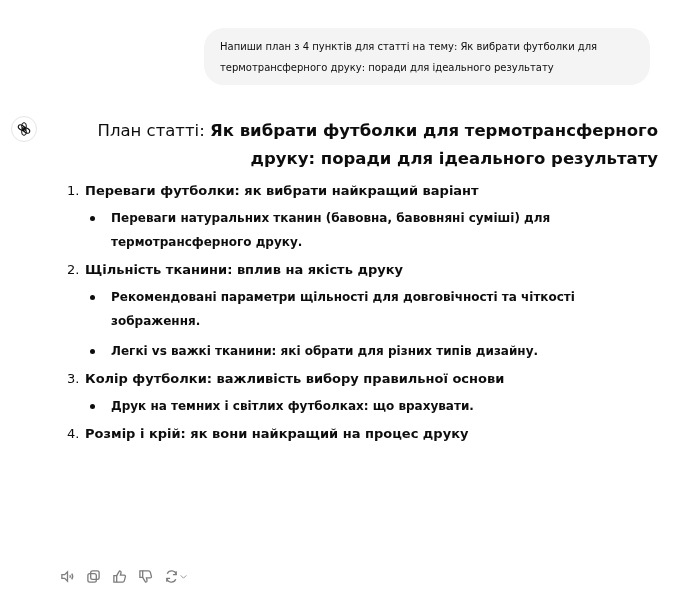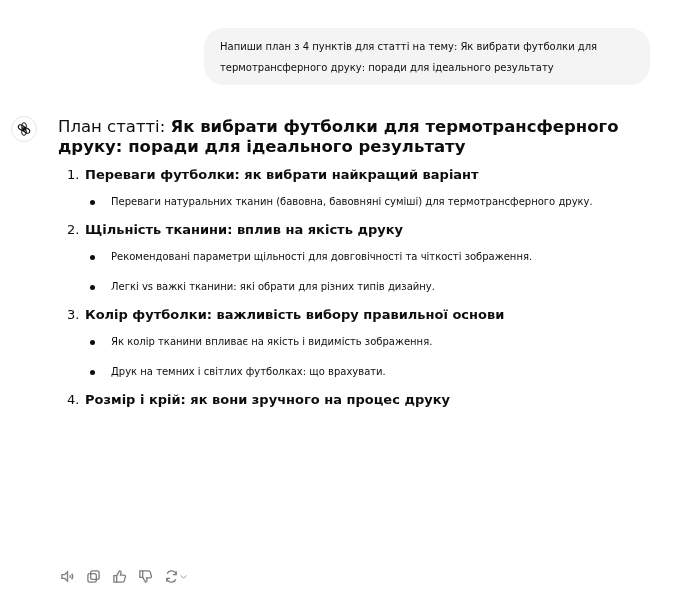--- a/index.html
+++ b/index.html
@@ -24,37 +24,38 @@
       position:absolute; left:11px; top:116px;
       width:26px; height:26px; border-radius:50%;
       border:1px solid #e5e5e5; box-sizing:border-box;
       display:flex; align-items:center; justify-content:center;
       background:#fff;
     }
     .answer {
       position:absolute; left:58px; top:117px; width:600px;
     }
     .title {
-      font-size:16.5px; line-height:20px; margin:0;
+      font-size:16.5px; line-height:28px; margin:0;text-align:right;
     }
     .title b { font-weight:bold; }
     ol.plan { margin:8px 0 0 0; padding:0; list-style:none; }
     ol.plan > li { margin:0; }
     .item-head {
       font-size:13px; line-height:20px; font-weight:bold;
       display:flex; padding-left:9px;
       margin-bottom:5px;
     }
     .item-head .num { width:18px; font-weight:normal; }
     ul.subs { margin:0; padding:0; list-style:none; }
     ul.subs li {
       position:relative; padding-left:53px;
-      font-size:10px; line-height:24px;
+      font-size:12px; line-height:24px;
       margin-bottom:6px;
       width:520px;
+      font-weight:bold;
     }
     ul.subs li .bullet {
       position:absolute; left:32px; top:10px;
       width:5px; height:5px; border-radius:50%; background:#0d0d0d;
     }
     .actions {
       position:absolute; left:58px; top:567px;
       display:flex; align-items:center; gap:8px;
     }
     .actions .btn {
@@ -104,28 +105,27 @@
         <li><span class="bullet"></span><span>Рекомендовані параметри щільності для довговічності та чіткості зображення.</span></li>
         <li><span class="bullet"></span><span>Легкі vs важкі тканини: які обрати для різних типів дизайну.</span></li>
       </ul>
     </li>
     <li>
       <div class="item-head">
         <span class="num">3.</span>
         <span>Колір футболки: важливість вибору правильної основи</span>
       </div>
       <ul class="subs">
-        <li><span class="bullet"></span><span>Як колір тканини впливає на якість і видимість зображення.</span></li>
         <li><span class="bullet"></span><span>Друк на темних і світлих футболках: що врахувати.</span></li>
       </ul>
     </li>
     <li>
       <div class="item-head">
         <span class="num">4.</span>
-        <span>Розмір і крій: як вони зручного на процес друку</span>
+        <span>Розмір і крій: як вони найкращий на процес друку</span>
       </div>
     </li>
   </ol>
 </div>
 
 <div class="actions">
   <div class="btn">
     <svg viewBox="0 0 16 16">
         <path d="M2 6h3l3-3v10l-3-3H2z"></path>
         <path d="M10.5 6.5c.6.9.6 2.1 0 3"></path>

